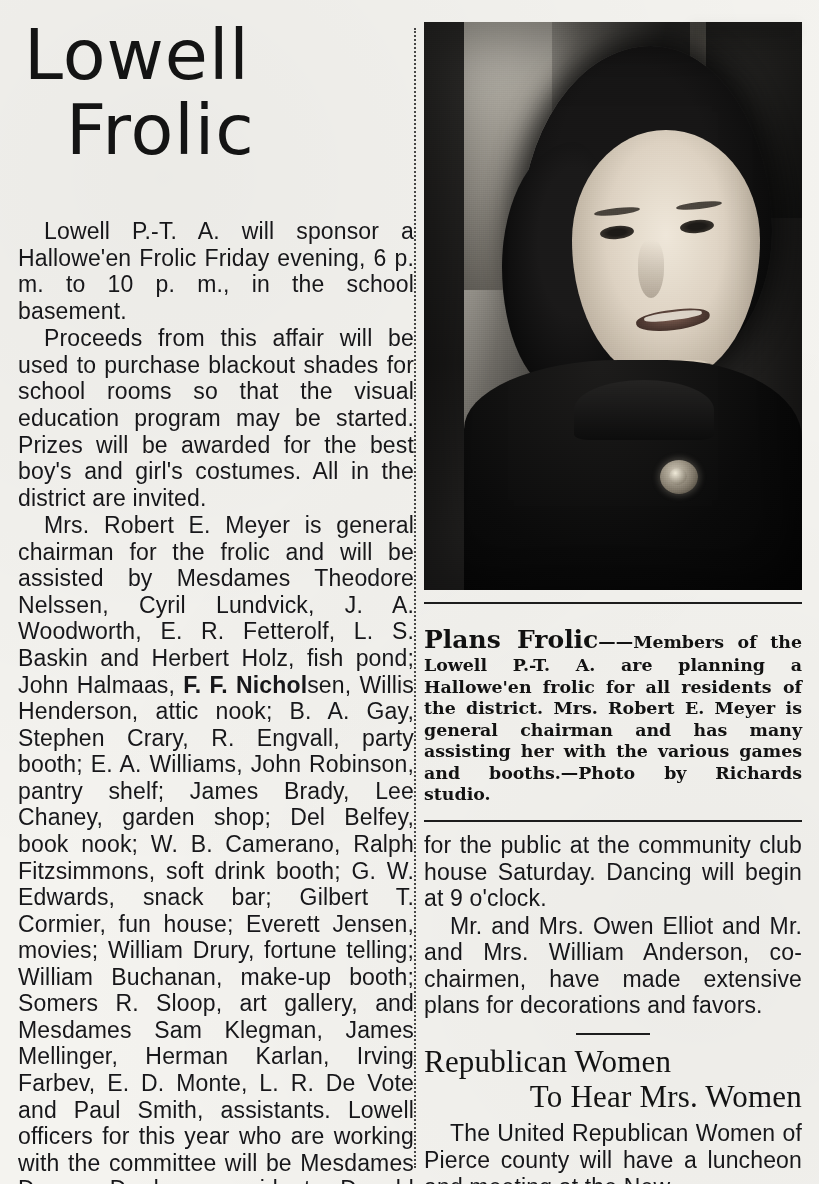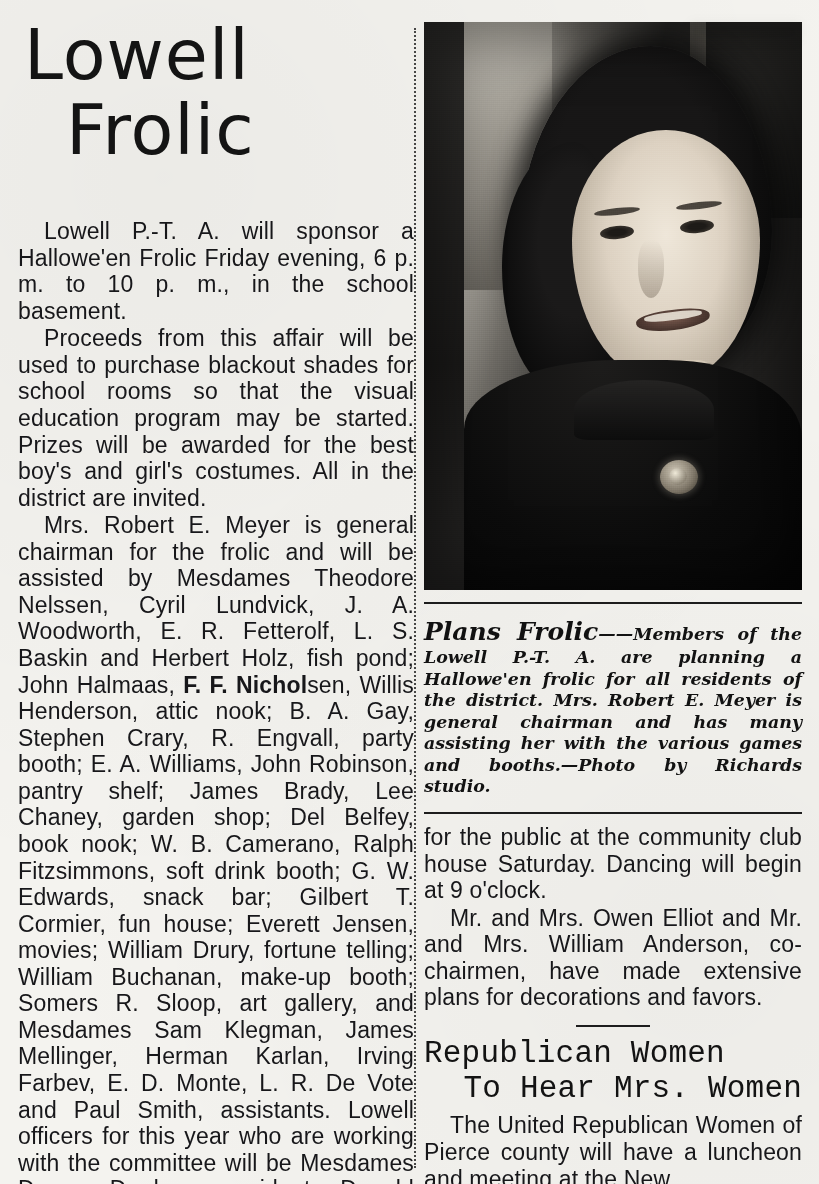--- a/index.html
+++ b/index.html
@@ -239,22 +239,21 @@
     letter-spacing: 0px;
     display: inline;
   }
   .caption {
     font-family: "DejaVu Serif", serif;
     font-weight: 700;
     font-size: 17.4px;
     line-height: 1.24;
     color: #121212;
     text-align: justify;
-    margin-top: 12px;
-    font-style: italic;
+    margin-top: 20px;
   }
   .rule-short {
     width: 74px;
     border: none;
     border-top: 2px solid #1d1d1d;
     margin: 14px auto 10px auto;
   }
   .rule-full {
     width: 100%;
     border: none;
@@ -264,21 +263,21 @@
   .subhead-center {
     font-family: "DejaVu Serif", serif;
     font-weight: 700;
     font-size: 19px;
     text-align: right;
     letter-spacing: .4px;
     color: #111;
     margin: 6px 0 4px 0;
   }
   .headline2 {
-    font-family: Liberation Mono, monospace;
+    font-family: Liberation Serif, serif;
     font-weight: 400;
     font-size: 31px;
     line-height: 1.12;
     color: #131313;
     letter-spacing: .2px;
   }
   .headline2 .l2 { display: block; text-align: right; }
   .smear {
     position: absolute;
     pointer-events: none;

